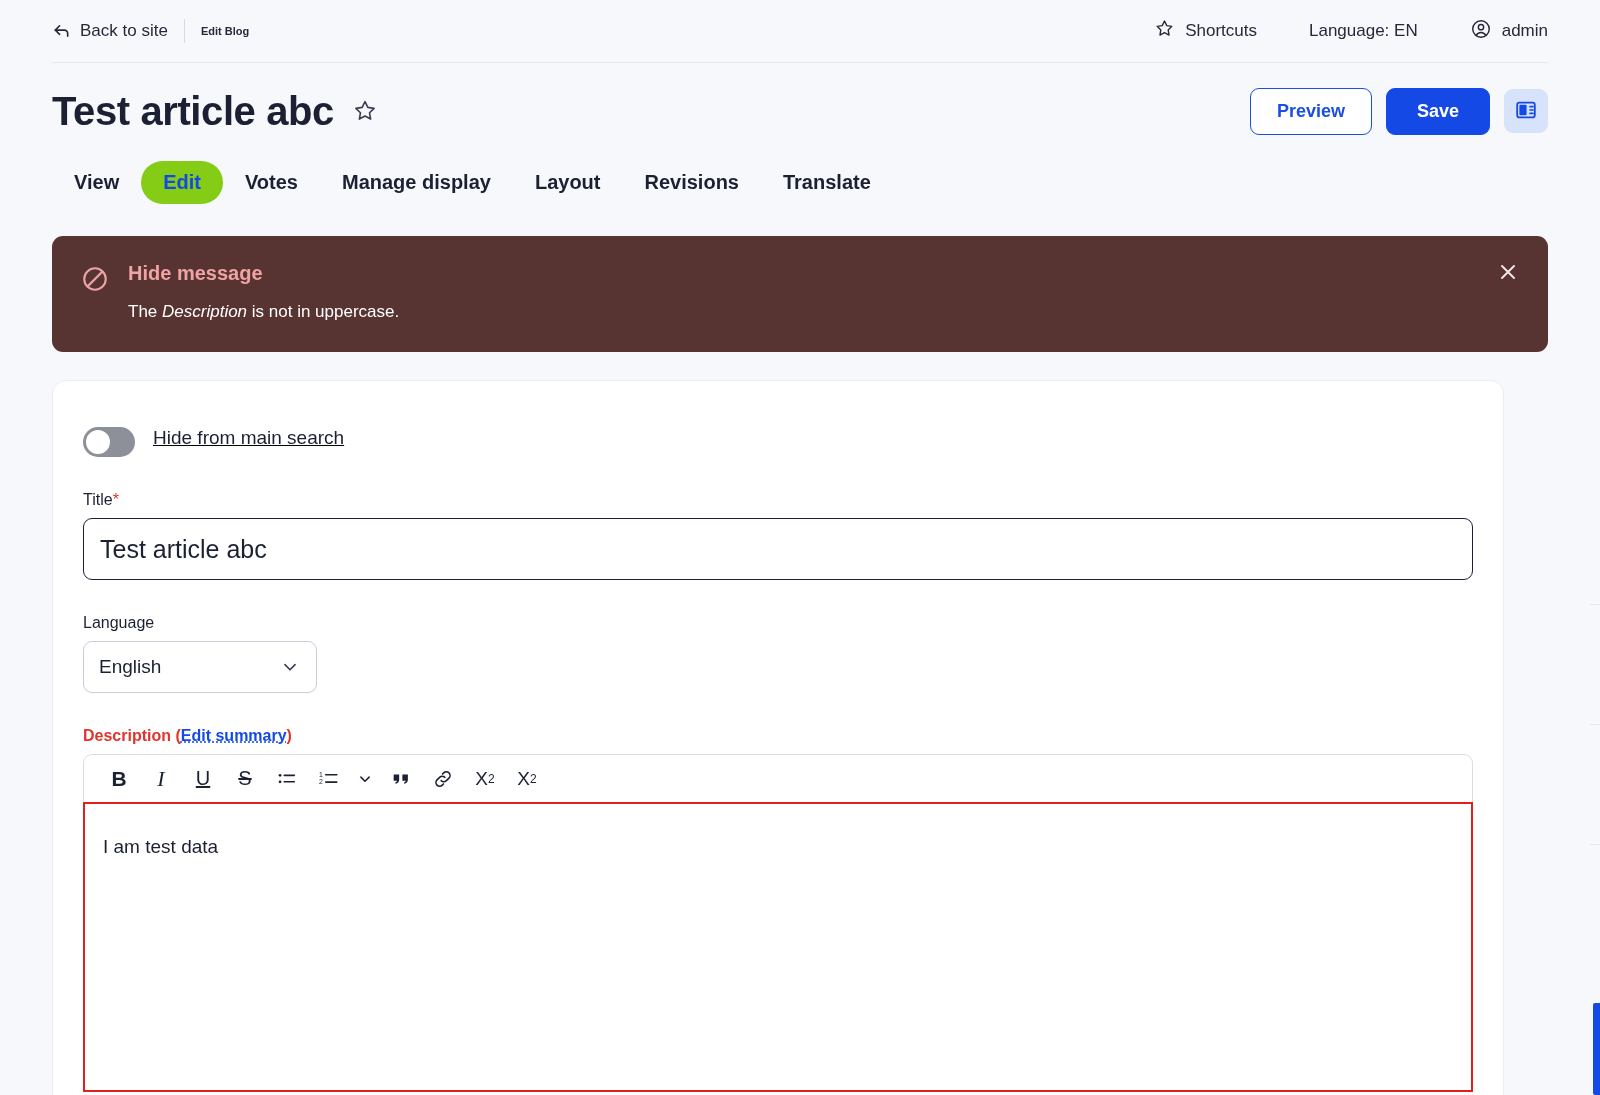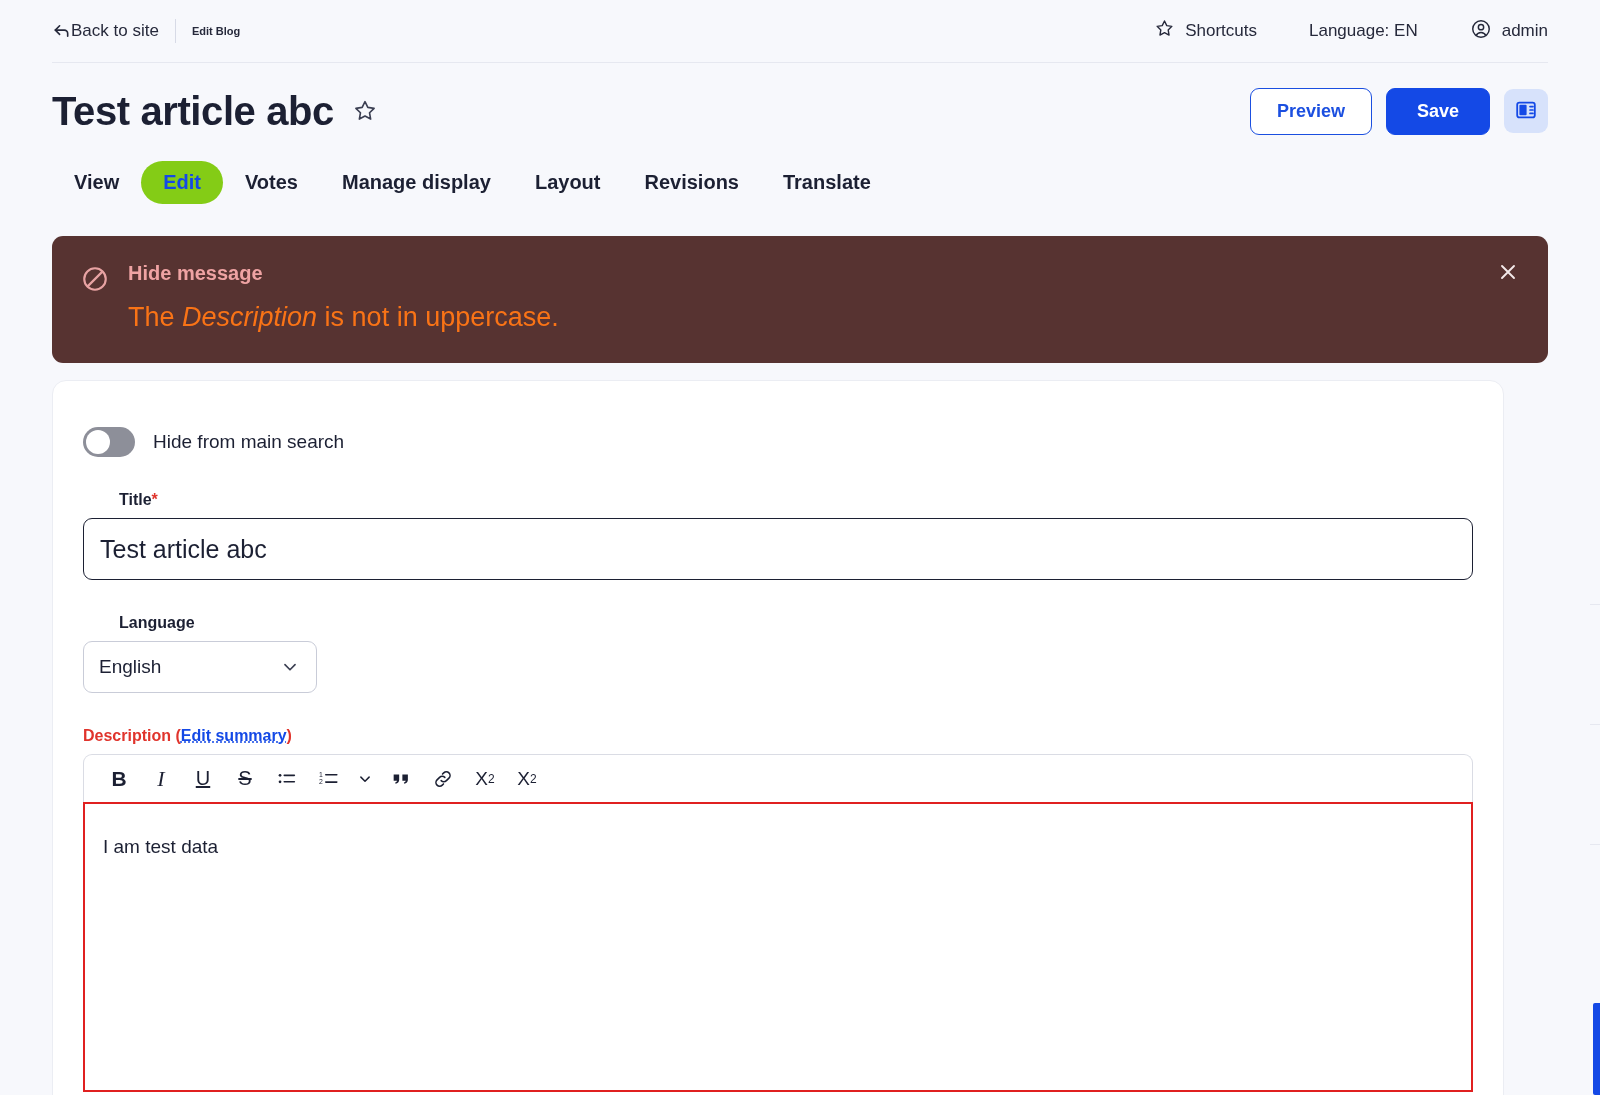--- a/index.html
+++ b/index.html
@@ -14,21 +14,21 @@
   .page { position: relative; width: 1600px; height: 1095px; background: #f7f8fc; }
 
   
   .topbar {
     position: absolute; top: 0; left: 0; right: 0; height: 62px;
     display: flex; align-items: center;
     padding: 0 52px;
   }
   .topbar-left { display: flex; align-items: center; gap: 0; }
   .back-link {
-    display: flex; align-items: center; 
+    display: flex; align-items: center; gap: 9px;
     font-size: 17px; color: #26293b; cursor: pointer;
     padding-right: 16px;
   }
   .back-arrow { display: inline-flex; width: 19px; height: 19px; }
   .vdivider { width: 1px; height: 24px; background: #d7dae6; }
   .editblog { font-size: 11px; color: #26293b; padding-left: 16px; cursor: pointer; font-weight: bold; }
 
   .topbar-right {
     margin-left: auto; display: flex; align-items: center; gap: 0;
   }
@@ -99,53 +99,53 @@
     padding: 26px 28px 30px 28px;
     display: flex; align-items: flex-start;
   }
   .err-icon { flex: 0 0 auto; margin-top: 2px; }
   .err-body { margin-left: 18px; }
   .err-title {
     font-size: 20px; font-weight: bold; color: #efa3a3;
     line-height: 1.1;
   }
   .err-text {
-    margin-top: 18px; font-size: 27px; color: #f97316;
+    margin-top: 18px; font-size: 17px; color: #ffffff;
   }
   .err-text i { font-style: italic; }
   .err-close {
     position: absolute; top: 24px; right: 26px;
     width: 28px; height: 28px; cursor: pointer;
     display: flex; align-items: center; justify-content: center;
   }
 
   
   .form-card {
     position: absolute; top: 380px; left: 52px; width: 1452px; bottom: -40px;
     background: #ffffff; border-radius: 14px;
     border: 1px solid #ebedf3;
     padding: 32px 30px 0 30px;
   }
 
-  .toggle-row { display: flex; align-items: center; gap: 18px; margin-top: 14px; }
+  .toggle-row { display: flex; align-items: flex-start; gap: 18px; margin-top: 14px; text-decoration: underline; }
   .toggle {
     width: 52px; height: 30px; border-radius: 15px;
     background: #8d8f99; position: relative; cursor: pointer; flex: 0 0 auto;
   }
   .toggle .knob {
     position: absolute; top: 3px; left: 3px;
     width: 24px; height: 24px; border-radius: 50%;
     background: #ffffff;
   }
   .toggle-label { font-size: 19px; color: #1c2033; }
 
   .field { margin-top: 34px; }
   .field-label {
-    font-size: 16px; font-weight: bold; color: #1c2033;
-    margin-bottom: 9px; display: block; margin-left: 36px;
+    font-size: 16px; font-weight: normal; color: #1c2033;
+    margin-bottom: 9px; display: block;
   }
   .req { color: #e0342c; font-size: 16px; }
 
   .title-input {
     width: 100%; height: 62px;
     border: 1.8px solid #1c2033; border-radius: 9px;
     font-family: "Liberation Sans", sans-serif;
     font-size: 25px; color: #1c2033;
     padding: 0 16px; background: #ffffff;
     outline: none;

